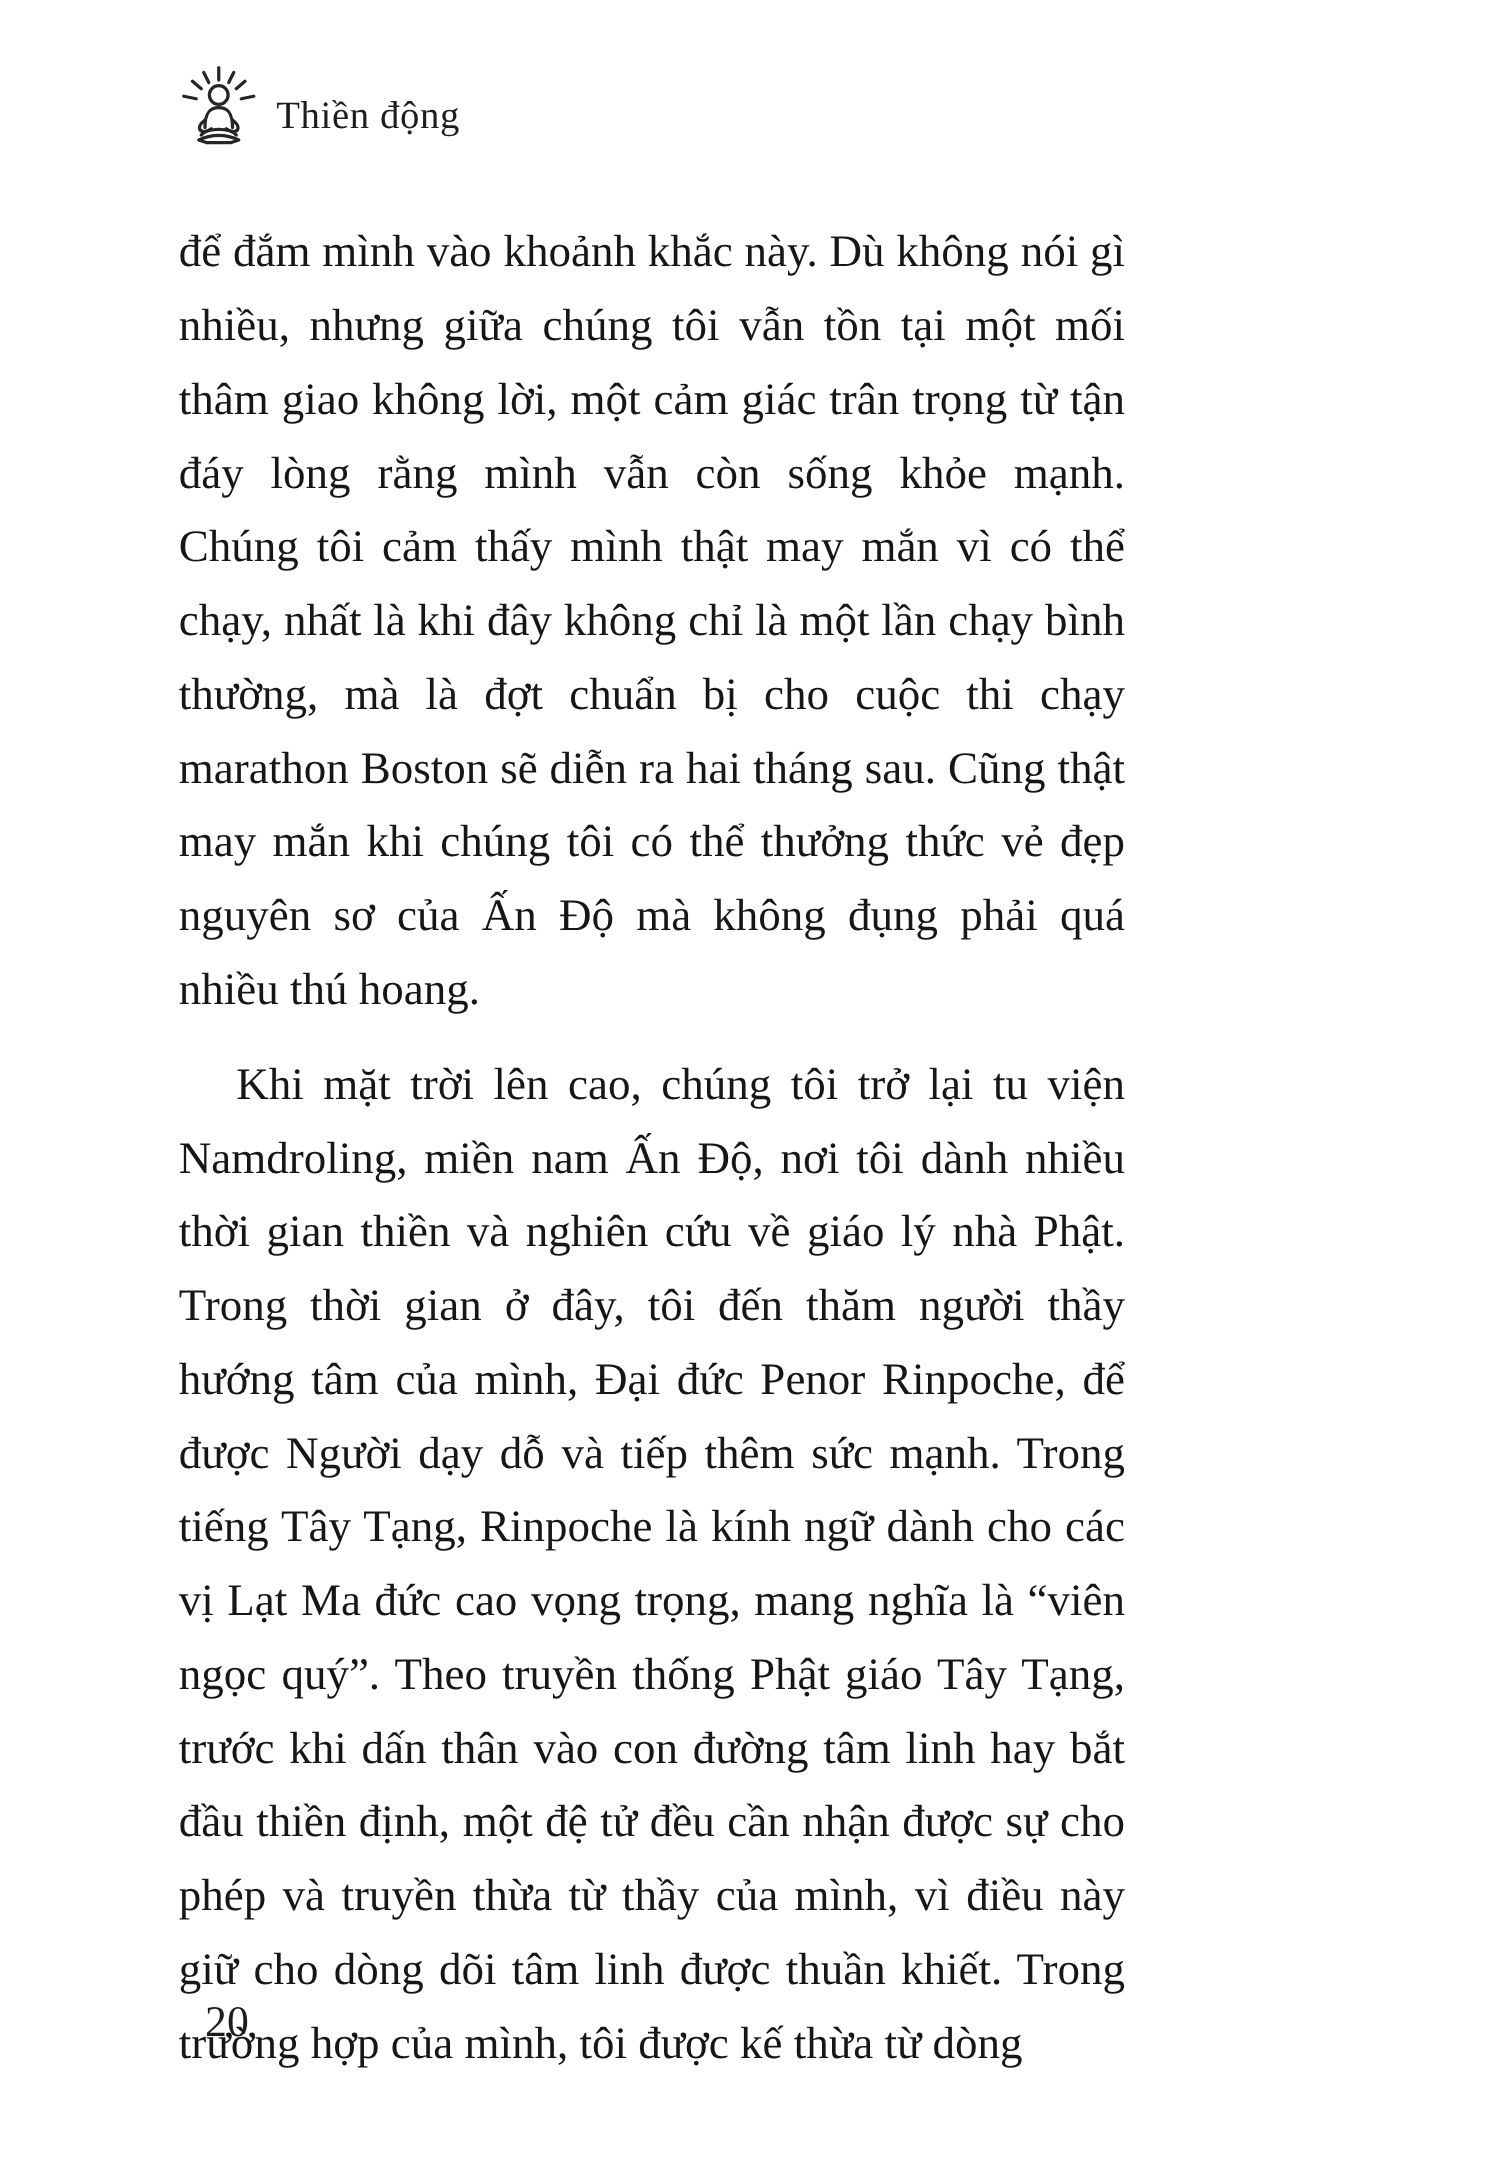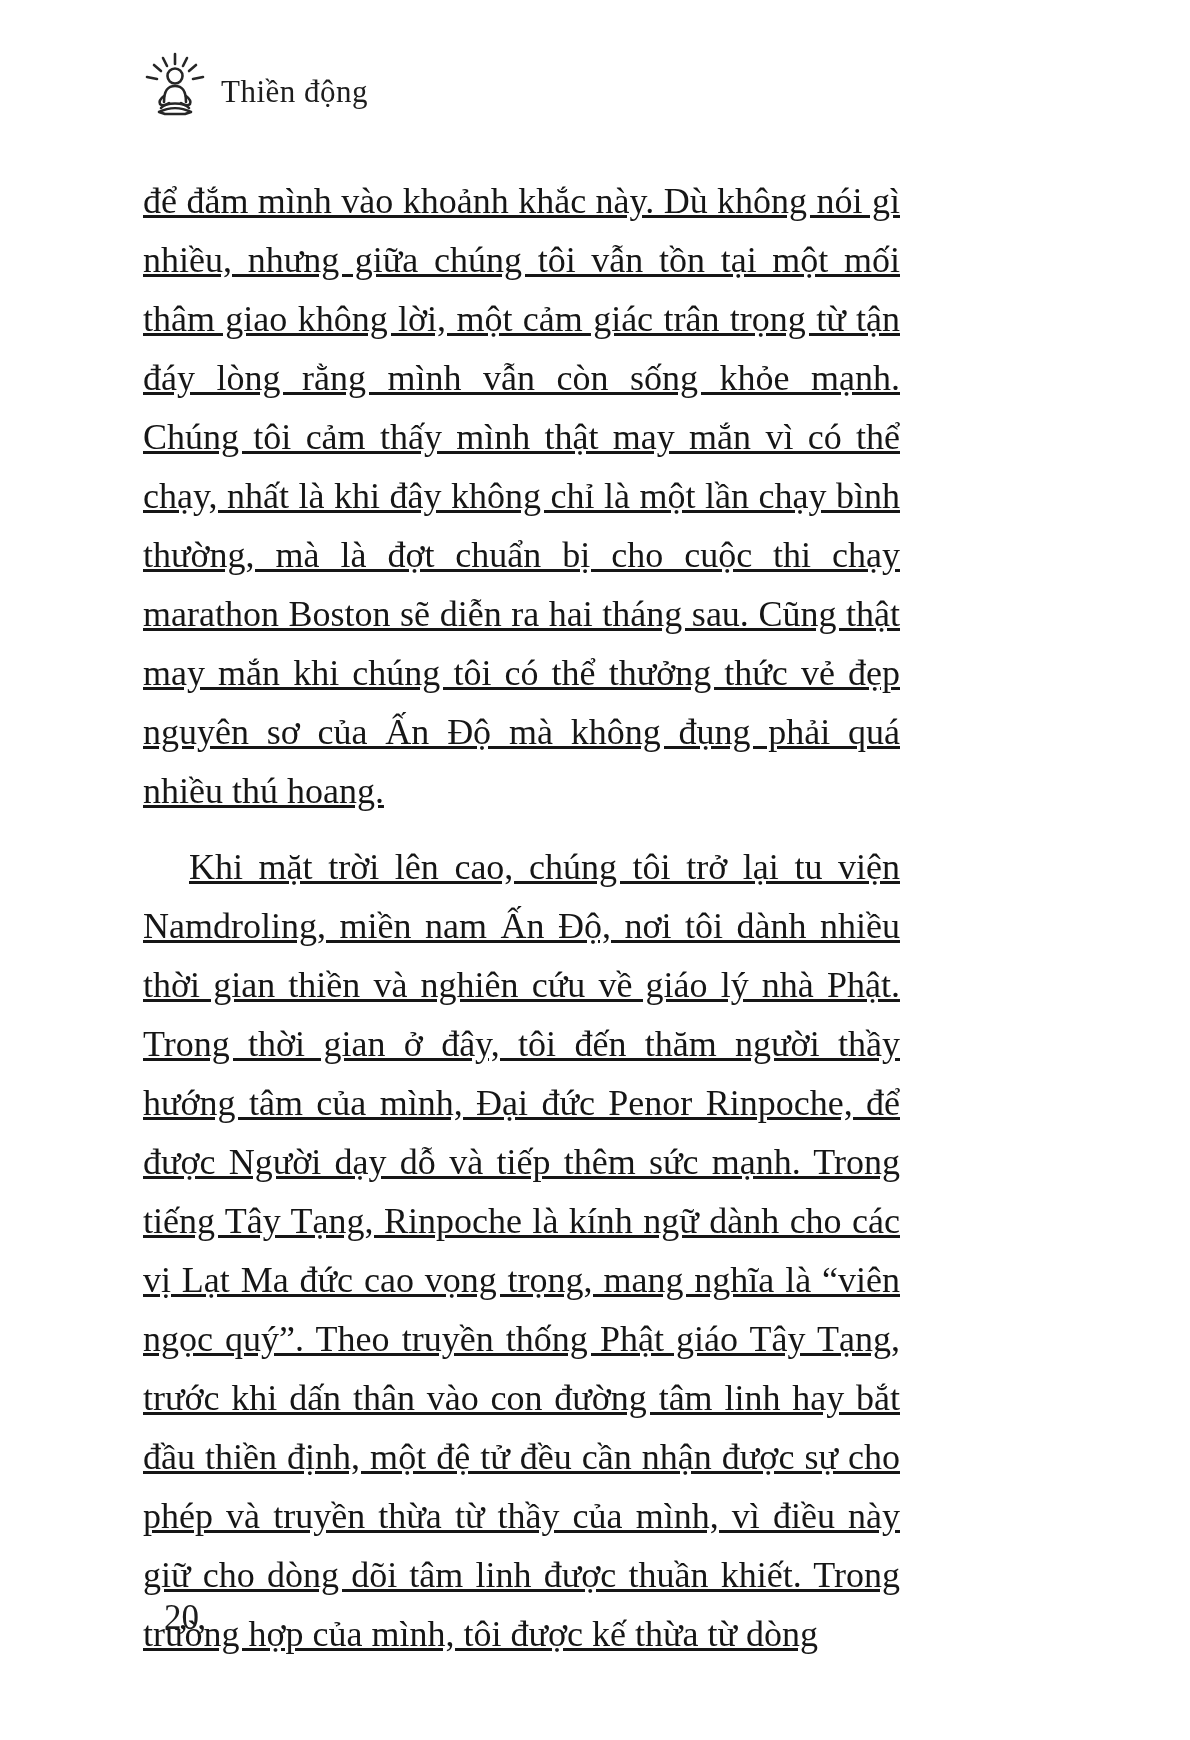--- a/index.html
+++ b/index.html
@@ -49,21 +49,20 @@
     top: 172px;
     left: 143px;
     width: 757px;
     font-size: 36px;
     line-height: 59px;
     text-align: justify;
     color: #161616;
   }
   .text-block p {
     margin: 0;
-    text-decoration: underline;
   }
   .text-block p.para-indent {
     margin-top: 17px;
     text-indent: 46px;
   }
   .page-number {
     position: absolute;
     top: 1598px;
     left: 164px;
     font-size: 35px;

